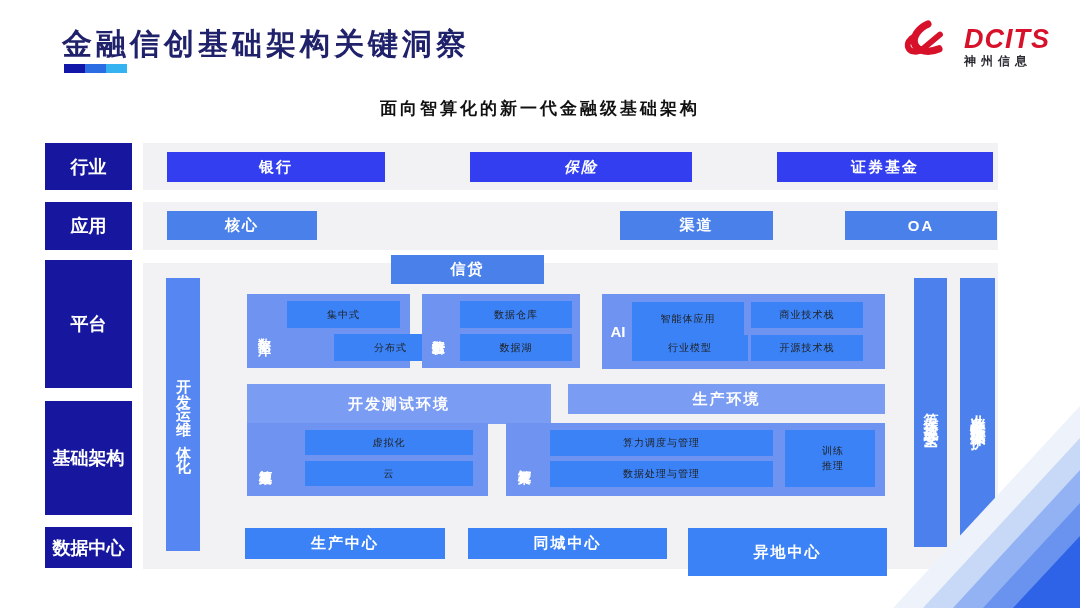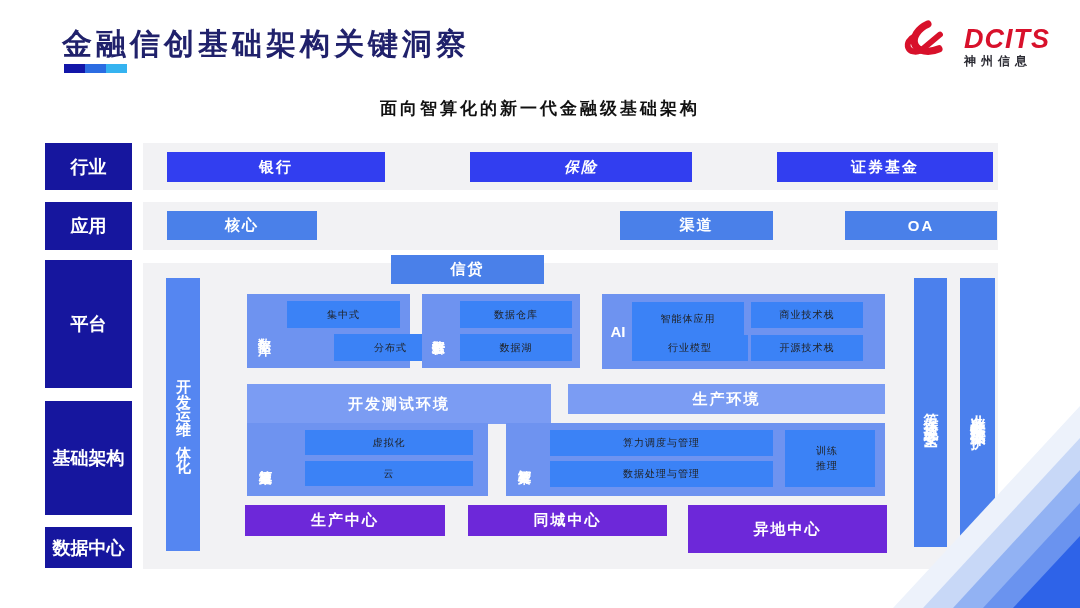--- a/index.html
+++ b/index.html
@@ -21,35 +21,35 @@
   .rail{position:absolute;left:45px;width:87px;background:#16169E;color:#ffffff;
         display:flex;align-items:center;justify-content:center;font-size:18px;font-weight:700;}
   
   .strip,.panel{position:absolute;left:143px;width:855px;background:#F2F2F4;}
   
   .chip{position:absolute;display:flex;align-items:center;justify-content:center;
         color:#ffffff;font-weight:700;font-size:15px;letter-spacing:2px;}
   .chip.industry{background:#323EF0;}
   .chip.app{background:#4A80E9;}
   .chip.env{background:#7B9CF3;}
-  .chip.center{background:#6d28d9;}
+  .chip.center{background:#3b82f6;margin-top:23px;}
   
   .vbar{position:absolute;background:#5586F1;color:#ffffff;font-weight:700;font-size:15px;
         display:flex;align-items:center;justify-content:center;
         writing-mode:vertical-rl;text-orientation:upright;}
   .vbar.assurance{background:#4B80ED;}
   
   .cont{position:absolute;background:#6E93F0;}
   .cont-label{position:absolute;color:#ffffff;font-weight:700;font-size:13px;
               writing-mode:vertical-rl;text-orientation:upright;letter-spacing:2px;
               top:0;bottom:0;display:flex;align-items:center;justify-content:center;}
   .cont-label.h{writing-mode:horizontal-tb;font-size:15px;letter-spacing:0;}
   .inner{position:absolute;background:#3b82f6;color:#1F1F1F;font-size:10px;font-weight:500;
          display:flex;align-items:center;justify-content:center;letter-spacing:1px;}
-  .inner.wrap{text-align:left;line-height:1.45;padding:0 31px;box-sizing:border-box;
+  .inner.wrap{text-align:right;line-height:1.45;padding:0 31px;box-sizing:border-box;
               white-space:normal;word-break:break-all;}
   
   .band{position:absolute;left:0;top:0;width:1080px;height:608px;pointer-events:none;}
   .band1{background:#EDF2FB;clip-path:polygon(893px 608px,1080px 406px,1080px 608px);}
   .band2{background:#C8D8F7;clip-path:polygon(923px 608px,1080px 438px,1080px 608px);}
   .band3{background:#92B2F3;clip-path:polygon(953px 608px,1080px 470px,1080px 608px);}
   .band4{background:#6A93EF;clip-path:polygon(983px 608px,1080px 503px,1080px 608px);}
   .band5{background:#2E63E8;clip-path:polygon(1013px 608px,1080px 536px,1080px 608px);}
 </style>
 </head>

